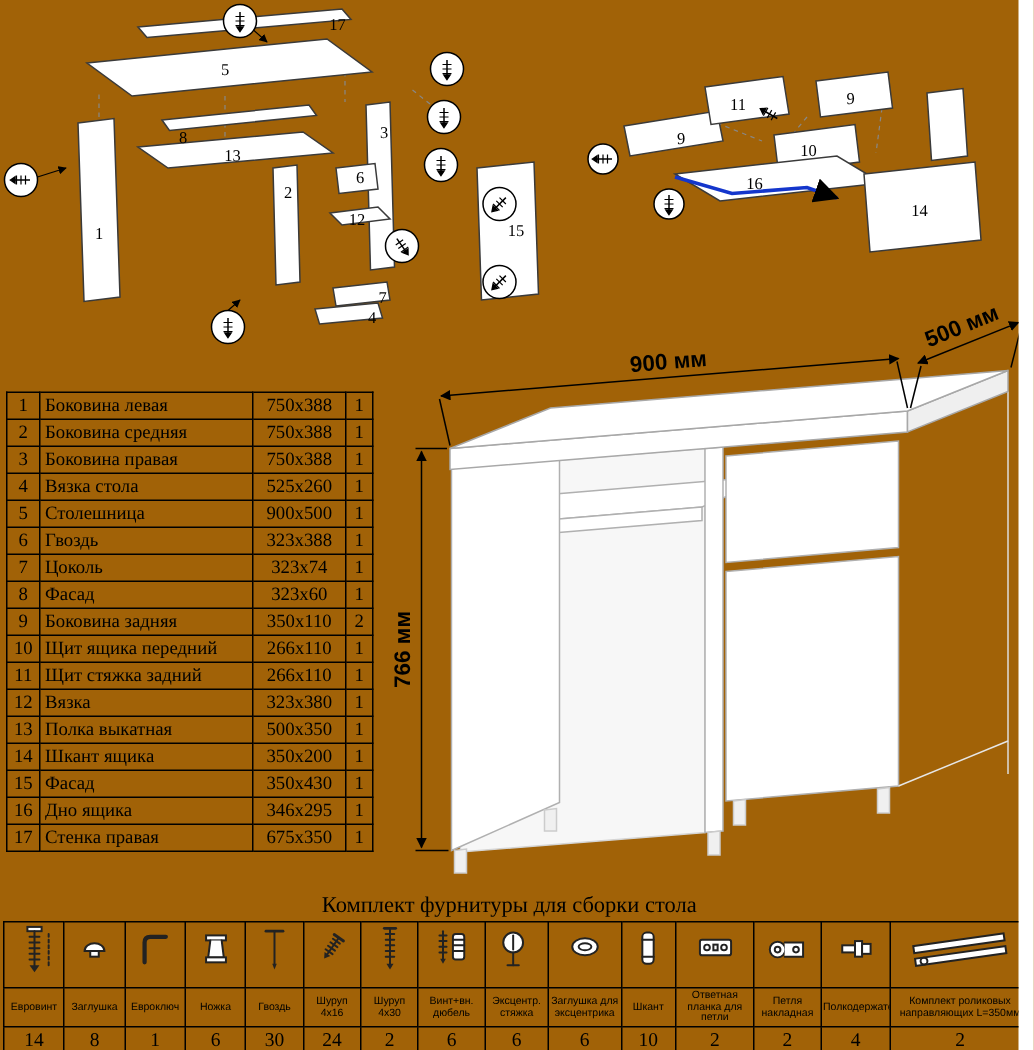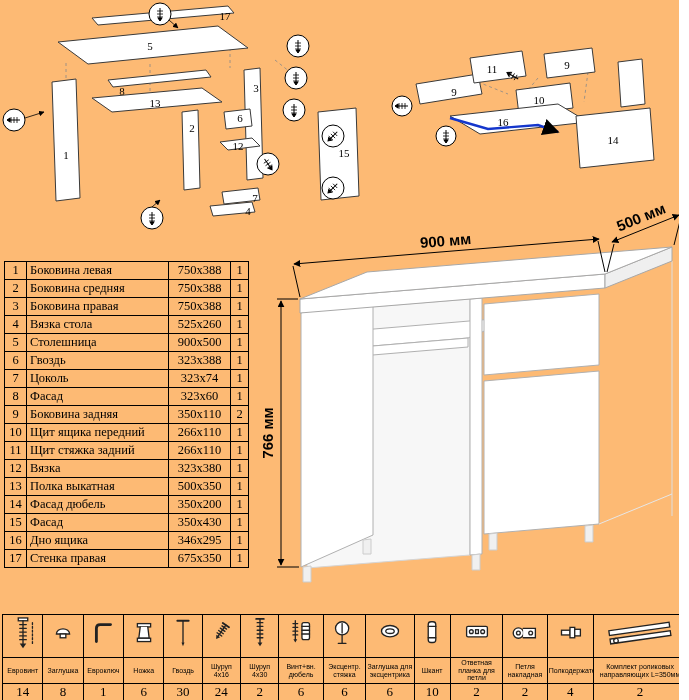--- a/index.html
+++ b/index.html
@@ -1,17 +1,17 @@
 <!DOCTYPE html>
 <html><head>
 <meta charset="utf-8">
 <style>
   * { margin:0; padding:0; box-sizing:border-box; }
   html,body { background:#fff; }
-  .sheet { position:relative; width:679px; height:700px; background:#fdba74;
+  .sheet { position:relative; width:679px; height:700px; background:#a16207;
            font-family:"Liberation Serif", serif; overflow:hidden; color:#000;text-decoration:underline; }
   .abs { position:absolute; }
 
   
   table.parts { border-collapse:collapse; font-size:12.5px; }
   table.parts td { border:1px solid #000; height:18px; padding:0 3px; white-space:nowrap; }
   table.parts td.c { text-align:center; }
 
   
   .hw-title { position:absolute; left:0; top:596px; width:100%; text-align:center;
@@ -221,21 +221,21 @@
 
         <tr>
           <td class="c" style="width:22px">13</td>
           <td style="width:142px">Полка выкатная</td>
           <td class="c" style="width:62px">500x350</td>
           <td class="c" style="width:18px">1</td>
         </tr>
 
         <tr>
           <td class="c" style="width:22px">14</td>
-          <td style="width:142px">Фасад дюбель</td>
+          <td style="width:142px">Шкант ящика</td>
           <td class="c" style="width:62px">350x200</td>
           <td class="c" style="width:18px">1</td>
         </tr>
 
         <tr>
           <td class="c" style="width:22px">15</td>
           <td style="width:142px">Фасад</td>
           <td class="c" style="width:62px">350x430</td>
           <td class="c" style="width:18px">1</td>
         </tr>
@@ -301,20 +301,21 @@
       <line class="dline" x1="357" y1="38" x2="424" y2="11" marker-start="url(#arr)" marker-end="url(#arr)"></line>
       <text class="dim" x="388" y="18" transform="rotate(-22 388 18)">500 мм</text>
 
       <line class="dline" x1="43" y1="95" x2="22" y2="95"></line>
       <line class="dline" x1="44" y1="363" x2="22" y2="363"></line>
       <line class="dline" x1="26" y1="97" x2="26" y2="361" marker-start="url(#arr)" marker-end="url(#arr)"></line>
       <text class="dim" x="18" y="229" transform="rotate(-90 18 229)">766 мм</text>
     </g>
   </svg>
 
+  <div class="hw-title">Комплект фурнитуры для сборки стола</div>
 
   <table class="hw abs" style="left:2px;top:614px">
     <colgroup>
       <col style="width:40px">
         <col style="width:40px">
         <col style="width:40px">
         <col style="width:40px">
       <col style="width:38px">
         <col style="width:38px">
         <col style="width:38px">

